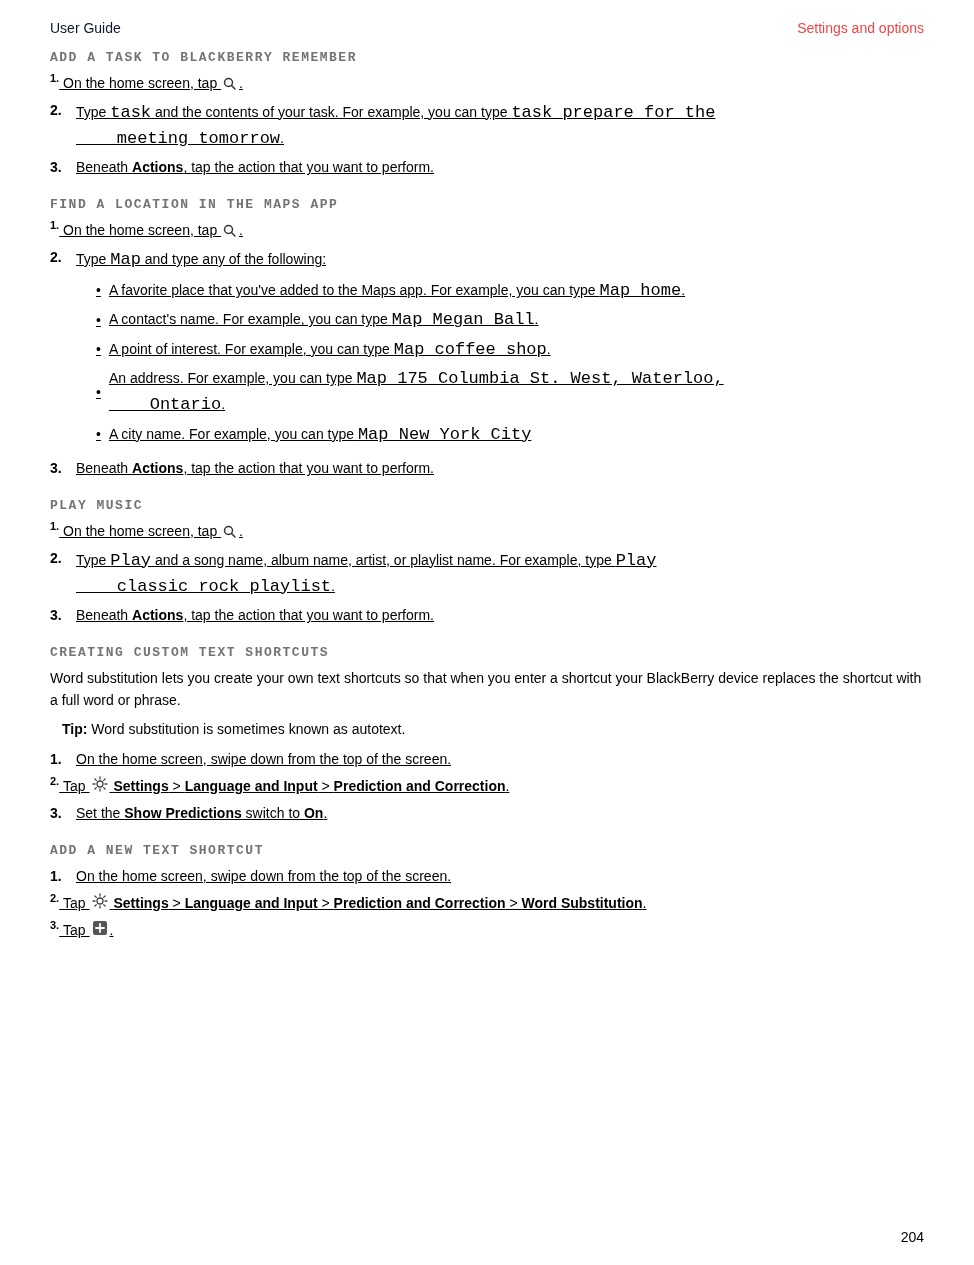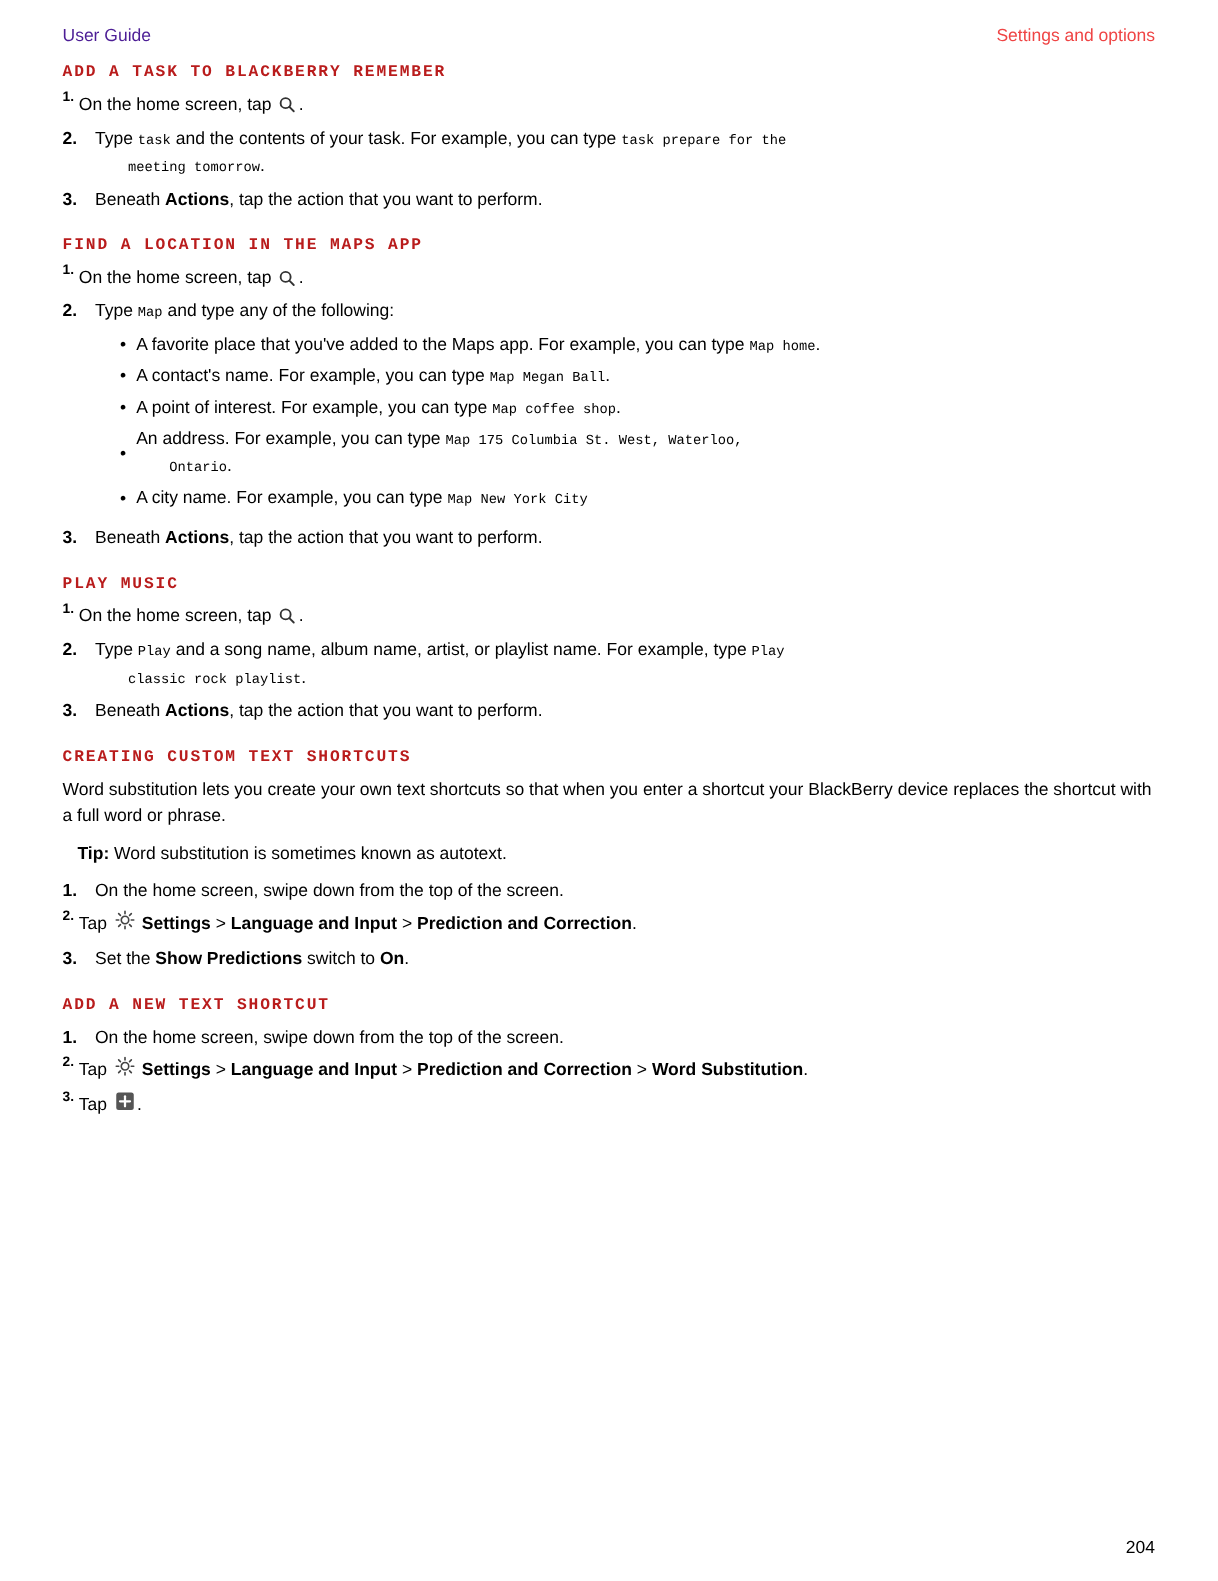--- a/index.html
+++ b/index.html
@@ -15,33 +15,33 @@
     }
     .page-header {
       display: flex;
       justify-content: space-between;
       align-items: flex-start;
       margin-bottom: 14px;
       border-bottom: none;
     }
     .header-left {
       font-size: 14px;
-      color: #4c1d95;
+      color: #0f172a;
     }
     .header-right {
       font-size: 14px;
       color: #ef4444;
     }
     .section-title {
       font-size: 13px;
       font-weight: bold;
       letter-spacing: 1.5px;
       text-transform: uppercase;
       font-family: 'Courier New', Courier, monospace;
-      color: #b91c1c;
+      color: #737373;
       margin: 18px 0 8px 0;
     }
     .section-title.first {
       margin-top: 0;
     }
     p, li {
       font-size: 14px;
       line-height: 1.55;
       color: #000;
     }
@@ -56,40 +56,41 @@
       margin-bottom: 5px;
     }
     ol li .num {
       font-size: 14px;
       font-weight: bold;
       min-width: 26px;
       padding-top: 0;
     }
     ol li .content {
       flex: 1;
+      text-decoration: underline;
     }
     ul.bullet-list {
       list-style: none;
       padding-left: 20px;
       margin: 5px 0;
     }
     ul.bullet-list li {
       display: flex;
       align-items: center;
       margin-bottom: 3px;
     }
     ul.bullet-list li::before {
       content: "•";
       margin-right: 8px;
       font-size: 14px;
       line-height: 1.55;
     }
     .mono {
       font-family: 'Courier New', Courier, monospace;
-      font-size: 11px;
+      font-size: 17px;
     }
     .bold { font-weight: bold; }
     .tip-label { font-weight: bold; }
     .tip-line { margin: 8px 12px; }
     .icon-settings {
       display: inline-block;
       vertical-align: middle;
       margin: 0 2px;
     }
     .icon-settings svg {

